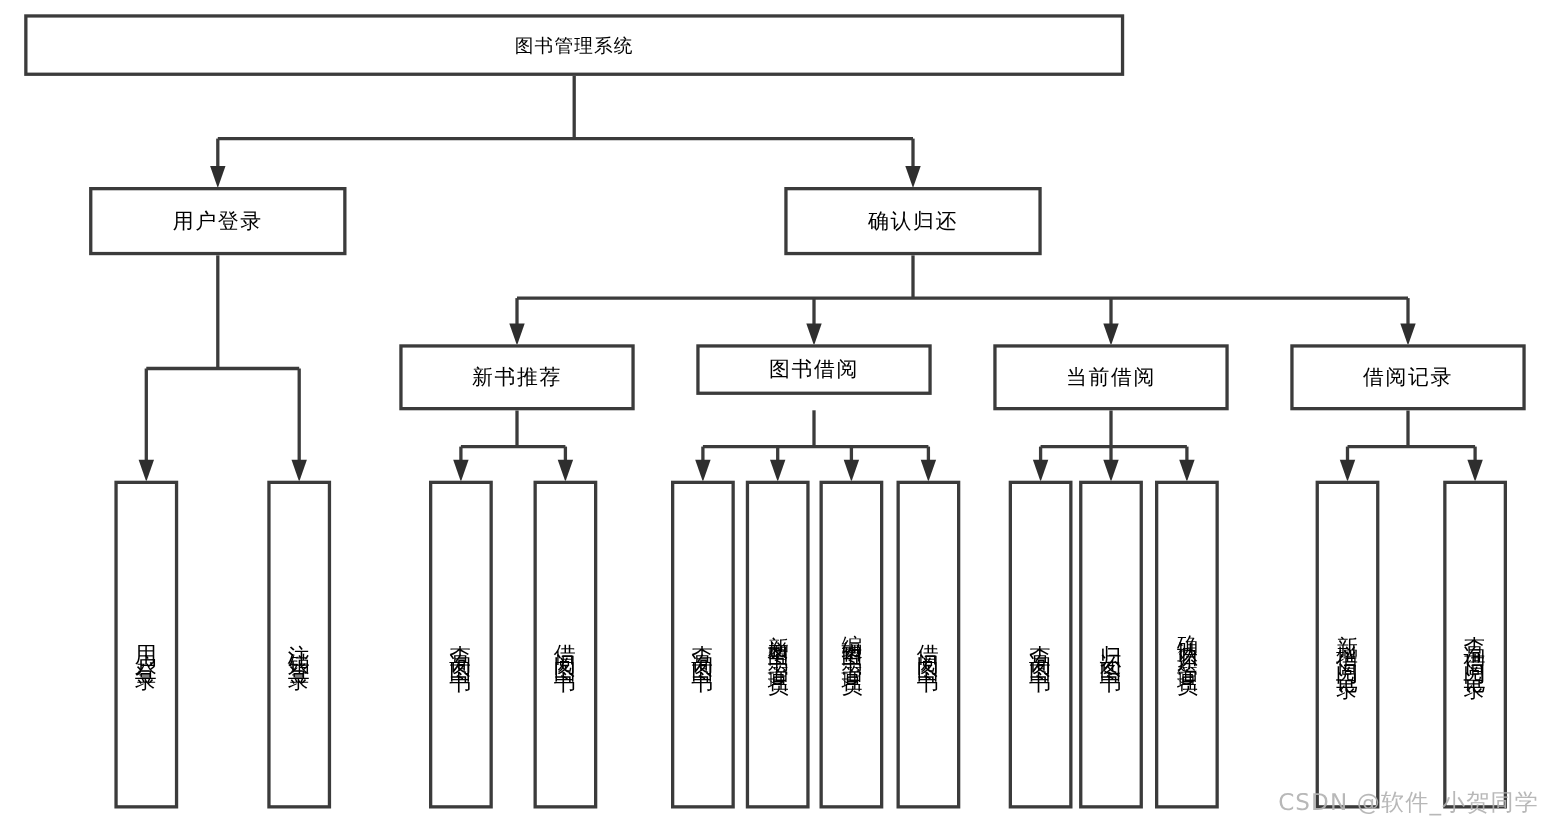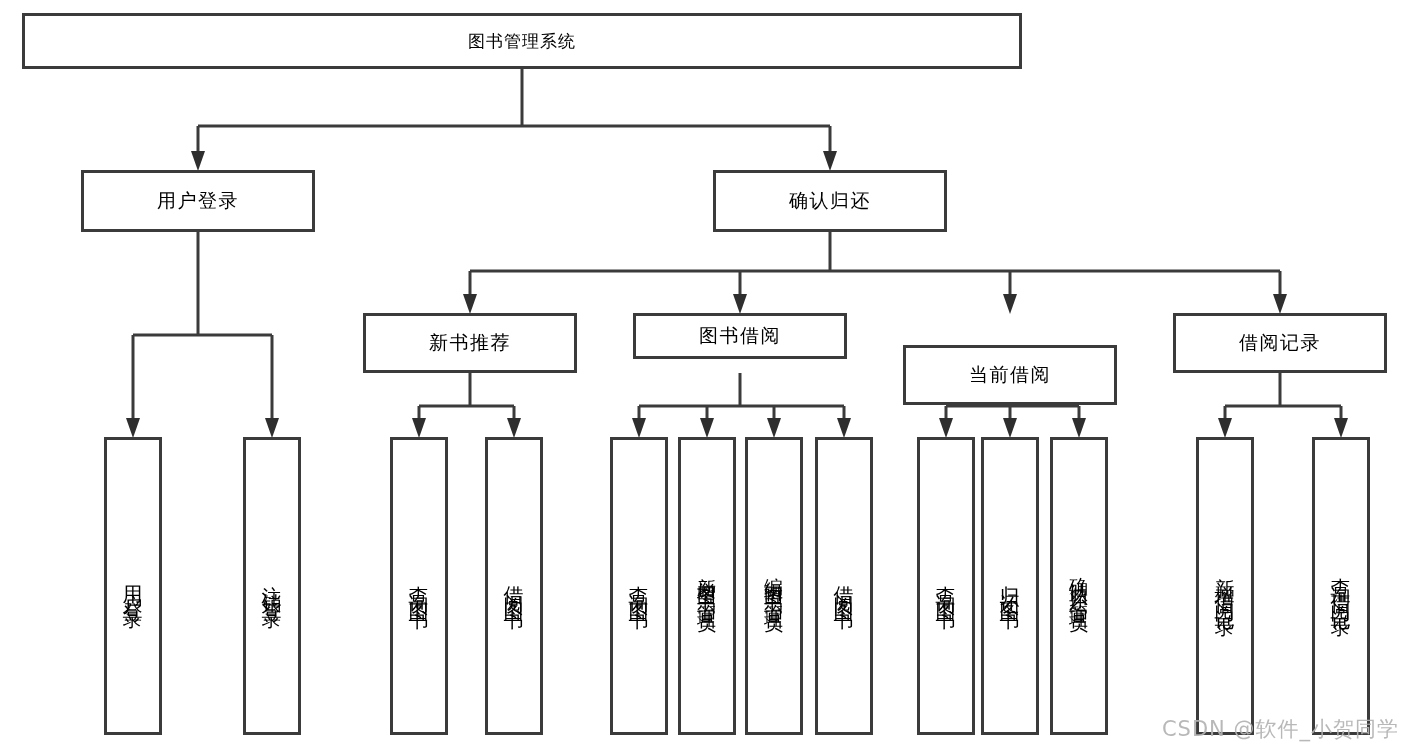--- a/index.html
+++ b/index.html
@@ -114,21 +114,21 @@
 <div class="box" style="left:713px; top:170px; width:234px; height:62px;">
   <span class="h-label">确认归还</span>
 </div>
 
 <div class="box" style="left:363px; top:313px; width:214px; height:60px;">
   <span class="h-label">新书推荐</span>
 </div>
 <div class="box" style="left:633px; top:313px; width:214px; height:46px;">
   <span class="h-label">图书借阅</span>
 </div>
-<div class="box" style="left:903px; top:313px; width:214px; height:60px;margin-top:32px;">
+<div class="box" style="left:903px; top:313px; width:214px; height:60px;">
   <span class="h-label">当前借阅</span>
 </div>
 <div class="box" style="left:1173px; top:313px; width:214px; height:60px;">
   <span class="h-label">借阅记录</span>
 </div>
 
 <div class="box leaf" style="left:104px; top:437px; width:58px; height:298px;">
   <span class="vtext">用户登录</span>
 </div>
 <div class="box leaf" style="left:243px; top:437px; width:58px; height:298px;">

